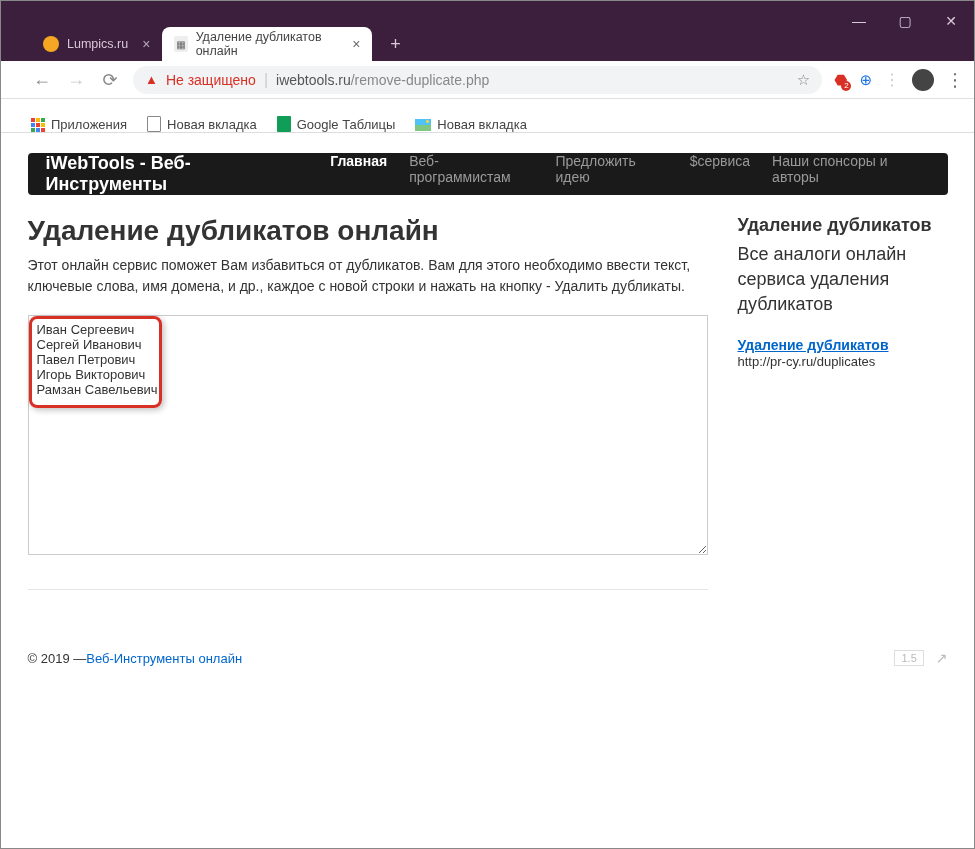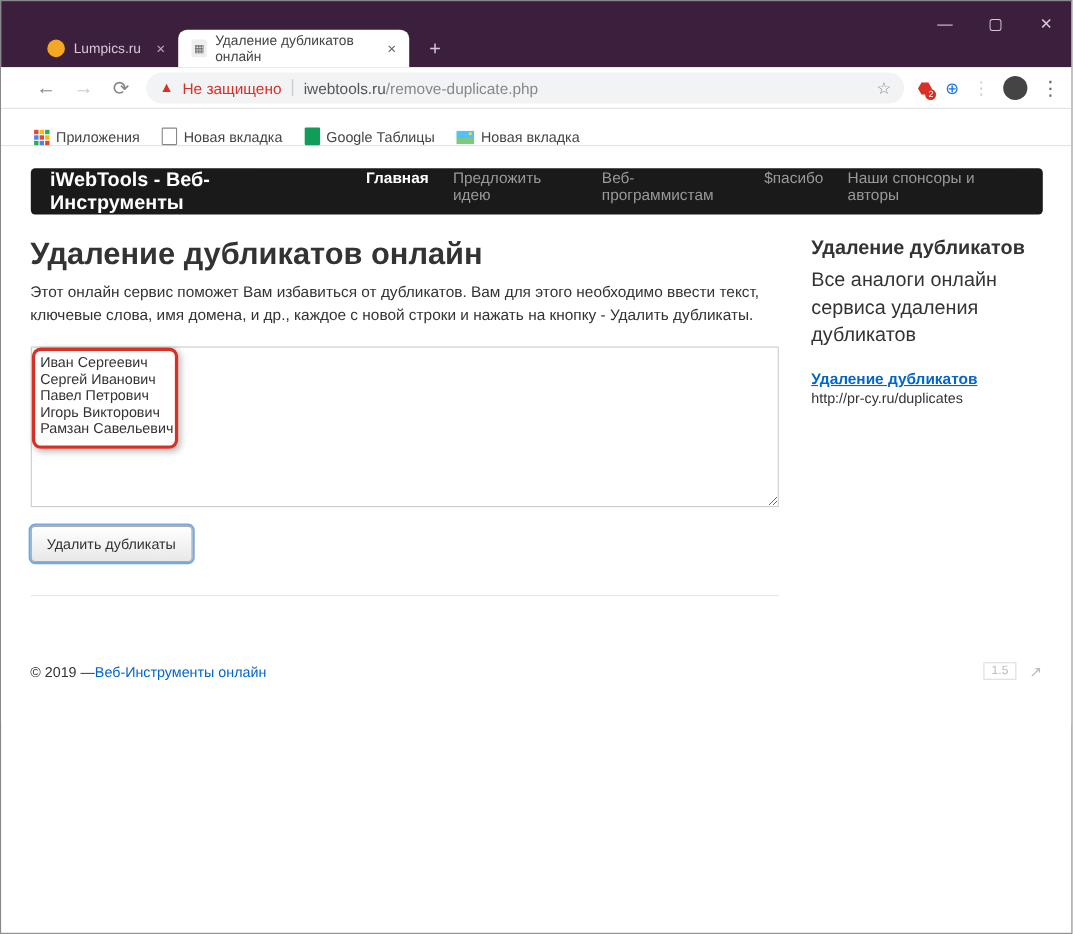--- a/index.html
+++ b/index.html
@@ -55,21 +55,21 @@
 .nav-link.active { color: #fff; font-weight: bold; }
 
 .content { display: flex; gap: 30px; margin-top: 20px; }
 .main { flex: 1; }
 .sidebar { width: 210px; }
 
 h1 { font-size: 28px; font-weight: bold; color: #333; margin-bottom: 8px; }
 .desc { font-size: 14px; color: #333; line-height: 1.5; margin-bottom: 18px; }
 
 .textarea-wrap { position: relative; }
-textarea { width: 100%; height: 146px; border: 1px solid #ccc; padding: 6px 8px; font-family: Arial; font-size: 13px; color: #333; resize: both; }
+textarea { width: 100%; height: 240px; border: 1px solid #ccc; padding: 6px 8px; font-family: Arial; font-size: 13px; color: #333; resize: both; }
 .highlight-box { position: absolute; top: 1px; left: 1px; width: 133px; height: 92px; border: 3px solid #d93025; border-radius: 8px; pointer-events: none; box-shadow: 2px 2px 6px rgba(0,0,0,0.25); }
 
 .remove-btn { margin-top: 12px; padding: 8px 14px; background: linear-gradient(#fff,#e8e8e8); border: 1px solid #aaa; border-radius: 4px; font-size: 13px; color: #333; cursor: pointer; outline: 2px solid #7aa7d8; outline-offset: 0; }
 
 hr { margin-top: 30px; border: none; border-top: 1px solid #e5e5e5; }
 
 .sidebar h2 { font-size: 18px; font-weight: bold; color: #333; margin-bottom: 6px; }
 .sidebar p { font-size: 18px; color: #333; line-height: 1.4; margin-bottom: 18px; }
 .sb-link { color: #0066cc; font-size: 14px; font-weight: bold; }
 .sb-url { font-size: 13px; color: #333; }
@@ -147,39 +147,38 @@
     <span class="bk-img"></span>
     <span>Новая вкладка</span>
   </div>
 </div>
 
 <div class="page-wrap">
 <div class="page">
   <div class="navbar">
     <span class="brand">iWebTools - Веб-Инструменты</span>
     <span class="nav-link active">Главная</span>
+    <span class="nav-link">Веб-программистам</span>
     <span class="nav-link">Предложить идею</span>
-    <span class="nav-link">Веб-программистам</span>
-    <span class="nav-link">$пасибо</span>
+    <span class="nav-link">$сервиса</span>
     <span class="nav-link">Наши спонсоры и авторы</span>
   </div>
 
   <div class="content">
     <div class="main">
       <h1>Удаление дубликатов онлайн</h1>
       <p class="desc">Этот онлайн сервис поможет Вам избавиться от дубликатов. Вам для этого необходимо ввести текст, ключевые слова, имя домена, и др., каждое с новой строки и нажать на кнопку - Удалить дубликаты.</p>
       <div class="textarea-wrap">
         <textarea id="dup-textarea" style="">Иван Сергеевич
 Сергей Иванович
 Павел Петрович
 Игорь Викторович
 Рамзан Савельевич</textarea>
         <div class="highlight-box"></div>
       </div>
-      <button class="remove-btn">Удалить дубликаты</button>
       <hr>
     </div>
 
     <div class="sidebar">
       <h2>Удаление дубликатов</h2>
       <p>Все аналоги онлайн сервиса удаления дубликатов</p>
       <div><a href="#" class="sb-link">Удаление дубликатов</a></div>
       <div class="sb-url">http://pr-cy.ru/duplicates</div>
     </div>
   </div>

